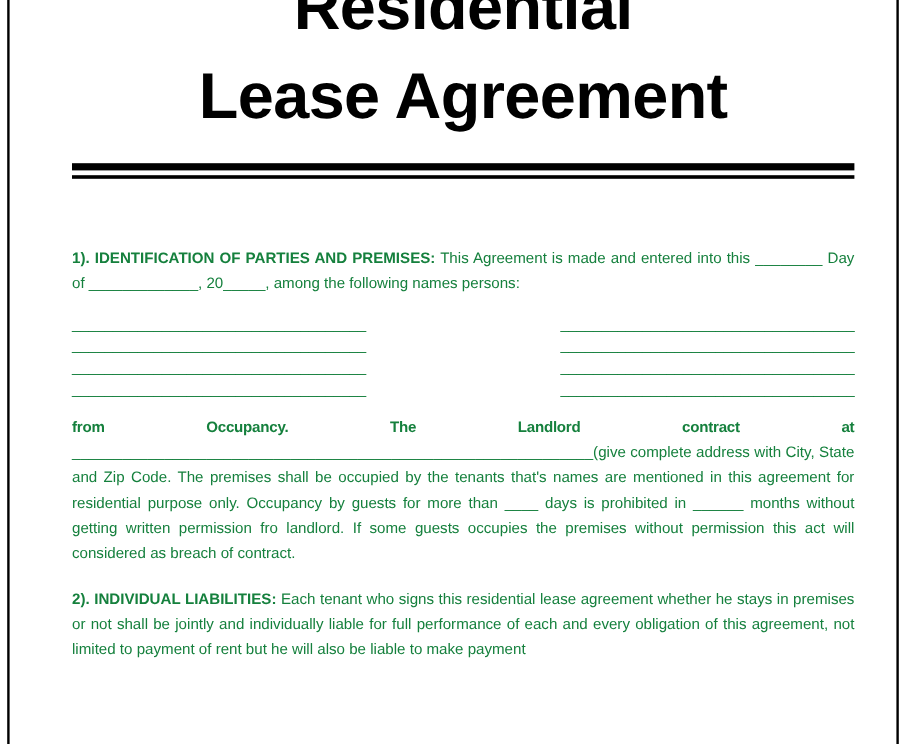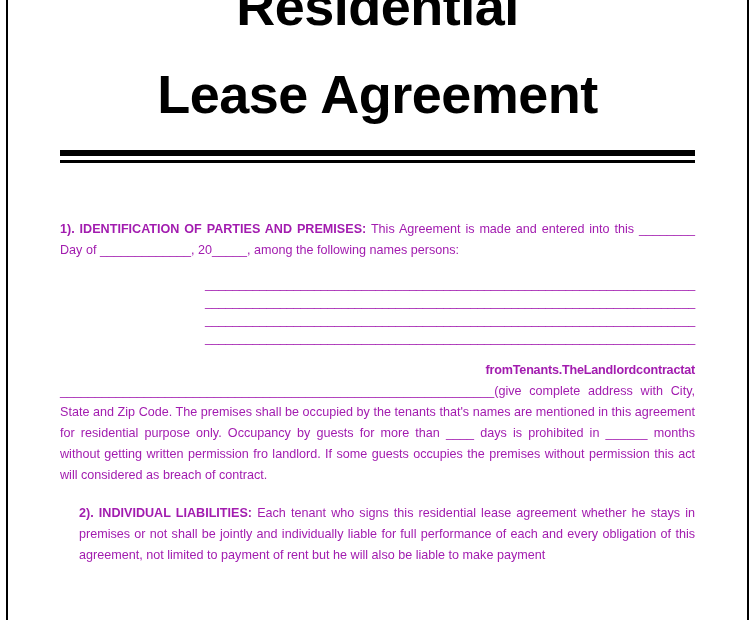--- a/index.html
+++ b/index.html
@@ -37,80 +37,79 @@
     width: 2px;
     height: 620px;
     background: #000000;
   }
   .content {
     position: absolute;
     left: 8px;
     right: 8px;
     top: 0;
     bottom: 0;
-    padding: 0 52px 0 52px;
+    padding: 0 35px 0 52px;
     box-sizing: border-box;
   }
   .title-block {
     text-align: center;
     padding-top: 0px;
   }
   .title-line {
     font-family: "Liberation Sans", sans-serif;
     font-weight: bold;
     font-size: 54px;
     line-height: 60px;
     letter-spacing: -0.5px;
     color: #000000;
     white-space: nowrap;
   }
   .title-line.first {
     margin-top: -24px;
   }
   .title-line.second {
-    margin-top: 28px;
+    margin-top: 14px;
   }
   .rule-group {
     margin-top: 26px;
     padding: 0 0px;
   }
   .rule-thick {
     height: 6px;
     background: #000000;
     margin: 0 0 4px 0;
   }
   .rule-thin {
     height: 3px;
     background: #000000;
   }
   .body-text {
     margin-top: 56px;
     font-size: 12.6px;
     line-height: 21px;
     text-align: justify;
-    color: #a21caf;
+    color: #15803d;
   }
   .para {
     margin: 0 0 0 0;
     text-align: justify;
   }
   .para + .para {
     margin-top: 13px;
-    margin-left: 19px;
   }
   .sec-head {
     font-weight: bold;
   }
   .blank-grid {
     margin-top: 14px;
     margin-bottom: 14px;
   }
   .blank-row {
     display: flex;
-    justify-content: flex-end;
+    justify-content: space-between;
     line-height: 18px;
     font-size: 12.6px;
     letter-spacing: -0.2px;
   }
   .blank-cell {
     white-space: nowrap;
   }
   .spread {
     text-align: justify;
     text-align-last: justify;
@@ -158,21 +157,21 @@
         </div>
         <div class="blank-row">
           <span class="blank-cell">____________________________________</span>
           <span class="blank-cell">____________________________________</span>
         </div>
       </div>
 
 
       <div class="blank-row spread" style="margin-top:2px;">
         <span>from</span>
-        <span>Tenants.</span>
+        <span>Occupancy.</span>
         <span>The</span>
         <span>Landlord</span>
         <span>contract</span>
         <span>at</span>
       </div>
 
       <div class="para" style="margin-top:2px;">______________________________________________________________(give complete address with City, State and Zip Code. The premises shall be occupied by the tenants that's names are mentioned in this agreement for residential purpose only. Occupancy by guests for more than ____ days is prohibited in ______ months without getting written permission fro landlord. If some guests occupies the premises without permission this act will considered as breach of contract.</div>
 
       <div class="para" style="margin-top:17px;">
         <span class="sec-head">2).</span><span class="sec-head">&nbsp;</span><span class="sec-head">INDIVIDUAL LIABILITIES:</span>

